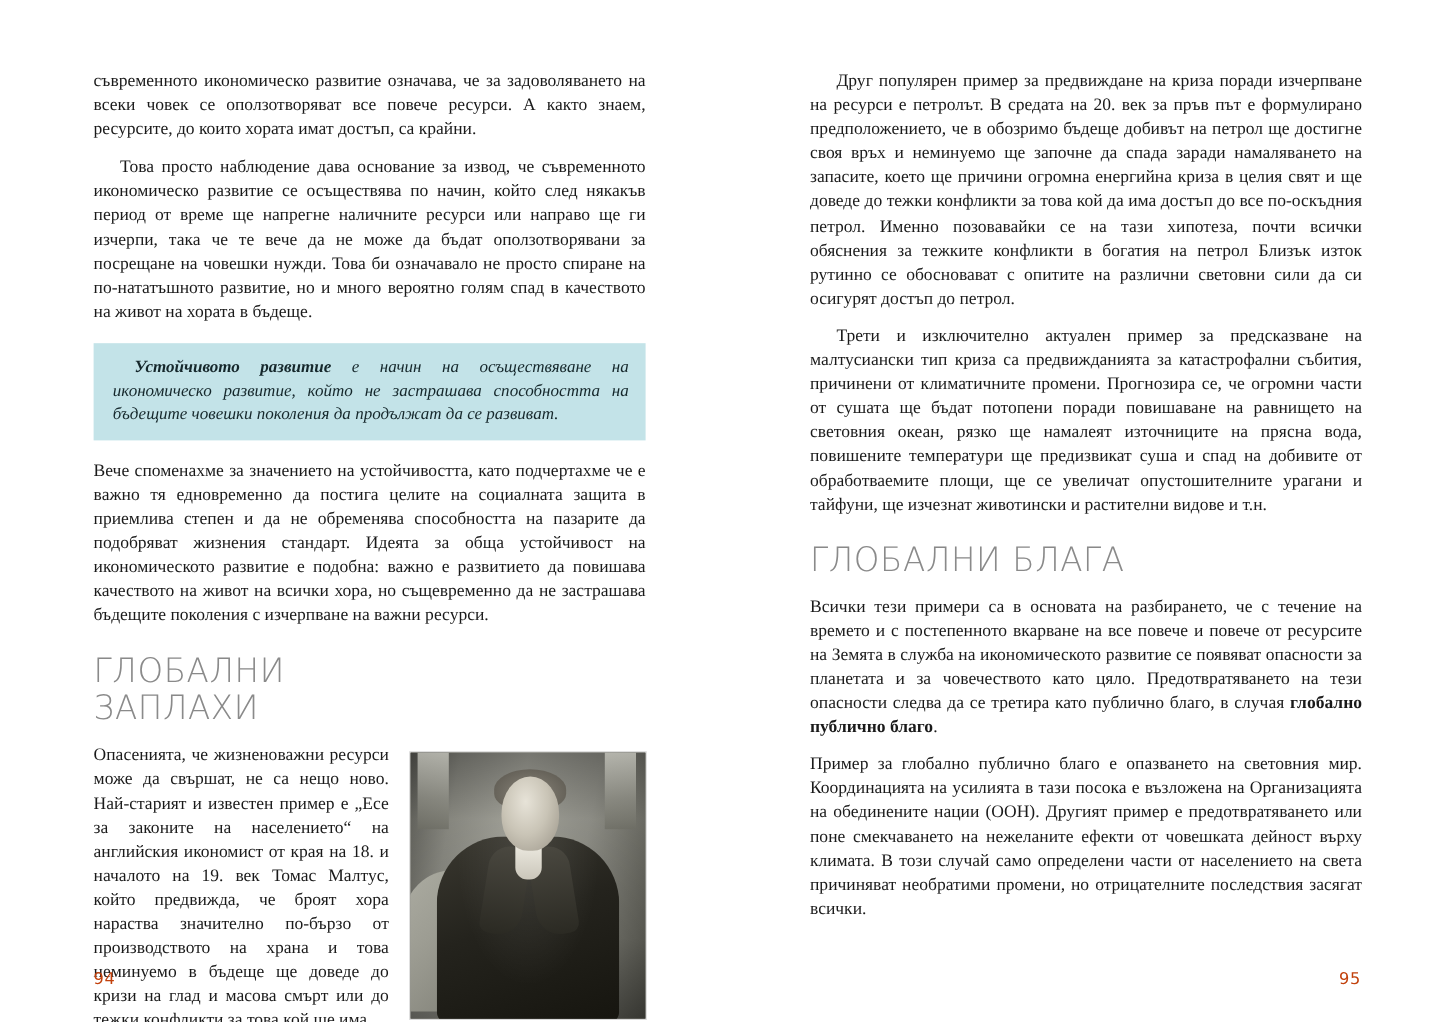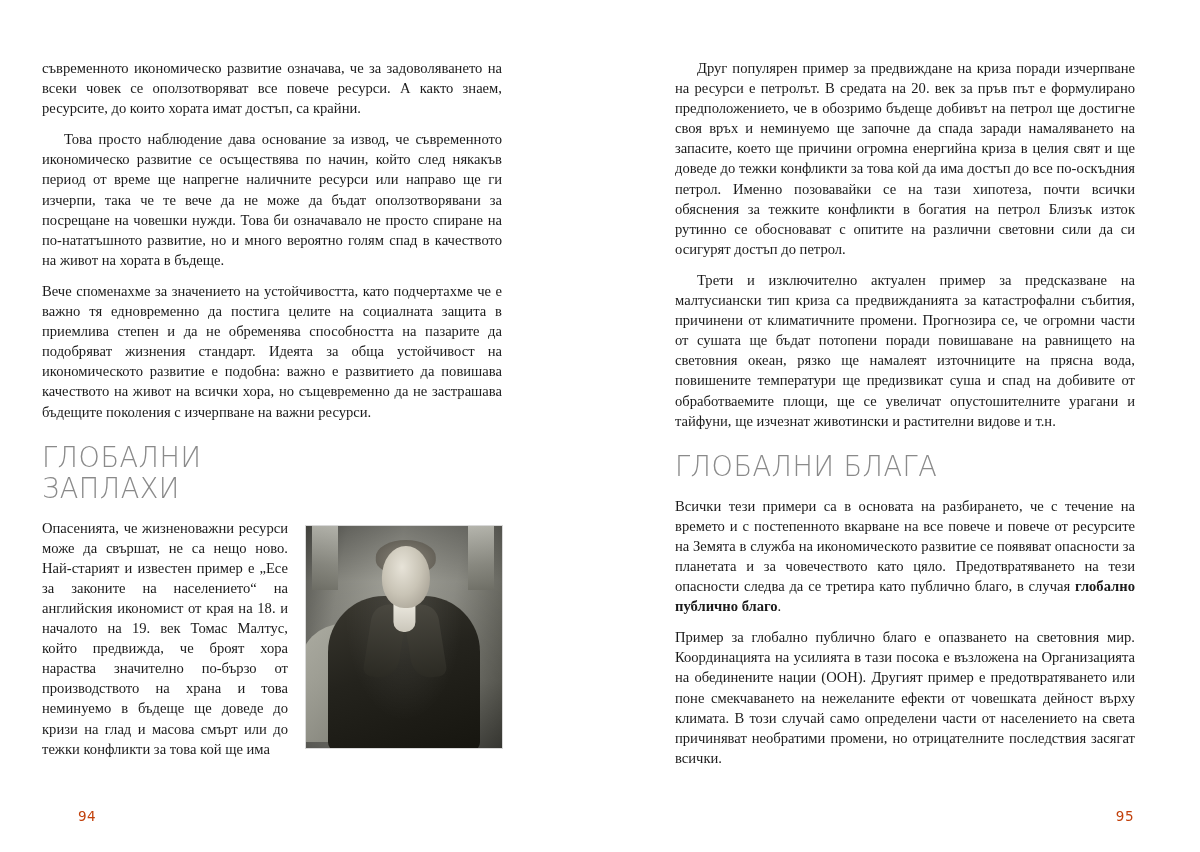--- a/index.html
+++ b/index.html
@@ -22,21 +22,21 @@
     display: flex;
   }
 
   .page {
     position: relative;
     width: 600px;
     height: 852px;
     box-sizing: border-box;
   }
 
-  .page-left  { padding: 58px 65px 0 42px; }
+  .page-left  { padding: 58px 65px 0 78px; }
   .page-right { padding: 58px 65px 0 75px; }
 
   .col {
     position: relative;
     width: 460px;
     font-size: 14.6px;
     line-height: 20.1px;
     text-align: justify;
     hyphens: none;
   }
@@ -185,20 +185,23 @@
 <body>
 
 <div class="spread">
 
   <div class="page page-left">
     <div class="col">
 
       <p class="body first">съвременното икономическо развитие означава, че за задоволяването на всеки човек се оползотворяват все повече ресурси. А както знаем, ресурсите, до които хората имат достъп, са крайни.</p>
       <p class="body">Това просто наблюдение дава основание за извод, че съвременното икономическо развитие се осъществява по начин, който след някакъв период от време ще напрегне наличните ресурси или направо ще ги изчерпи, така че те вече да не може да бъдат оползотворявани за посрещане на човешки нужди. Това би означавало не просто спиране на по-нататъшното развитие, но и много вероятно голям спад в качеството на живот на хората в бъдеще.</p>
 
+      <div class="defbox">
+        <span class="indent"></span><span class="term">Устойчивото развитие</span><span> е начин на осъществяване на икономическо развитие, който не застрашава способността на бъдещите човешки поколения да продължат да се развиват.</span>
+      </div>
 
       <p class="body first">Вече споменахме за значението на устойчивостта, като подчертахме че е важно тя едновременно да постига целите на социалната защита в приемлива степен и да не обременява способността на пазарите да подобряват жизнения стандарт. Идеята за обща устойчивост на икономическото развитие е подобна: важно е развитието да повишава качеството на живот на всички хора, но същевременно да не застрашава бъдещите поколения с изчерпване на важни ресурси.</p>
 
       <h2 class="sect">
         <span class="ln">ГЛОБАЛНИ</span>
         <span class="ln">ЗАПЛАХИ</span>
       </h2>
 
       <div class="clearfix">
         <figure class="portrait">

